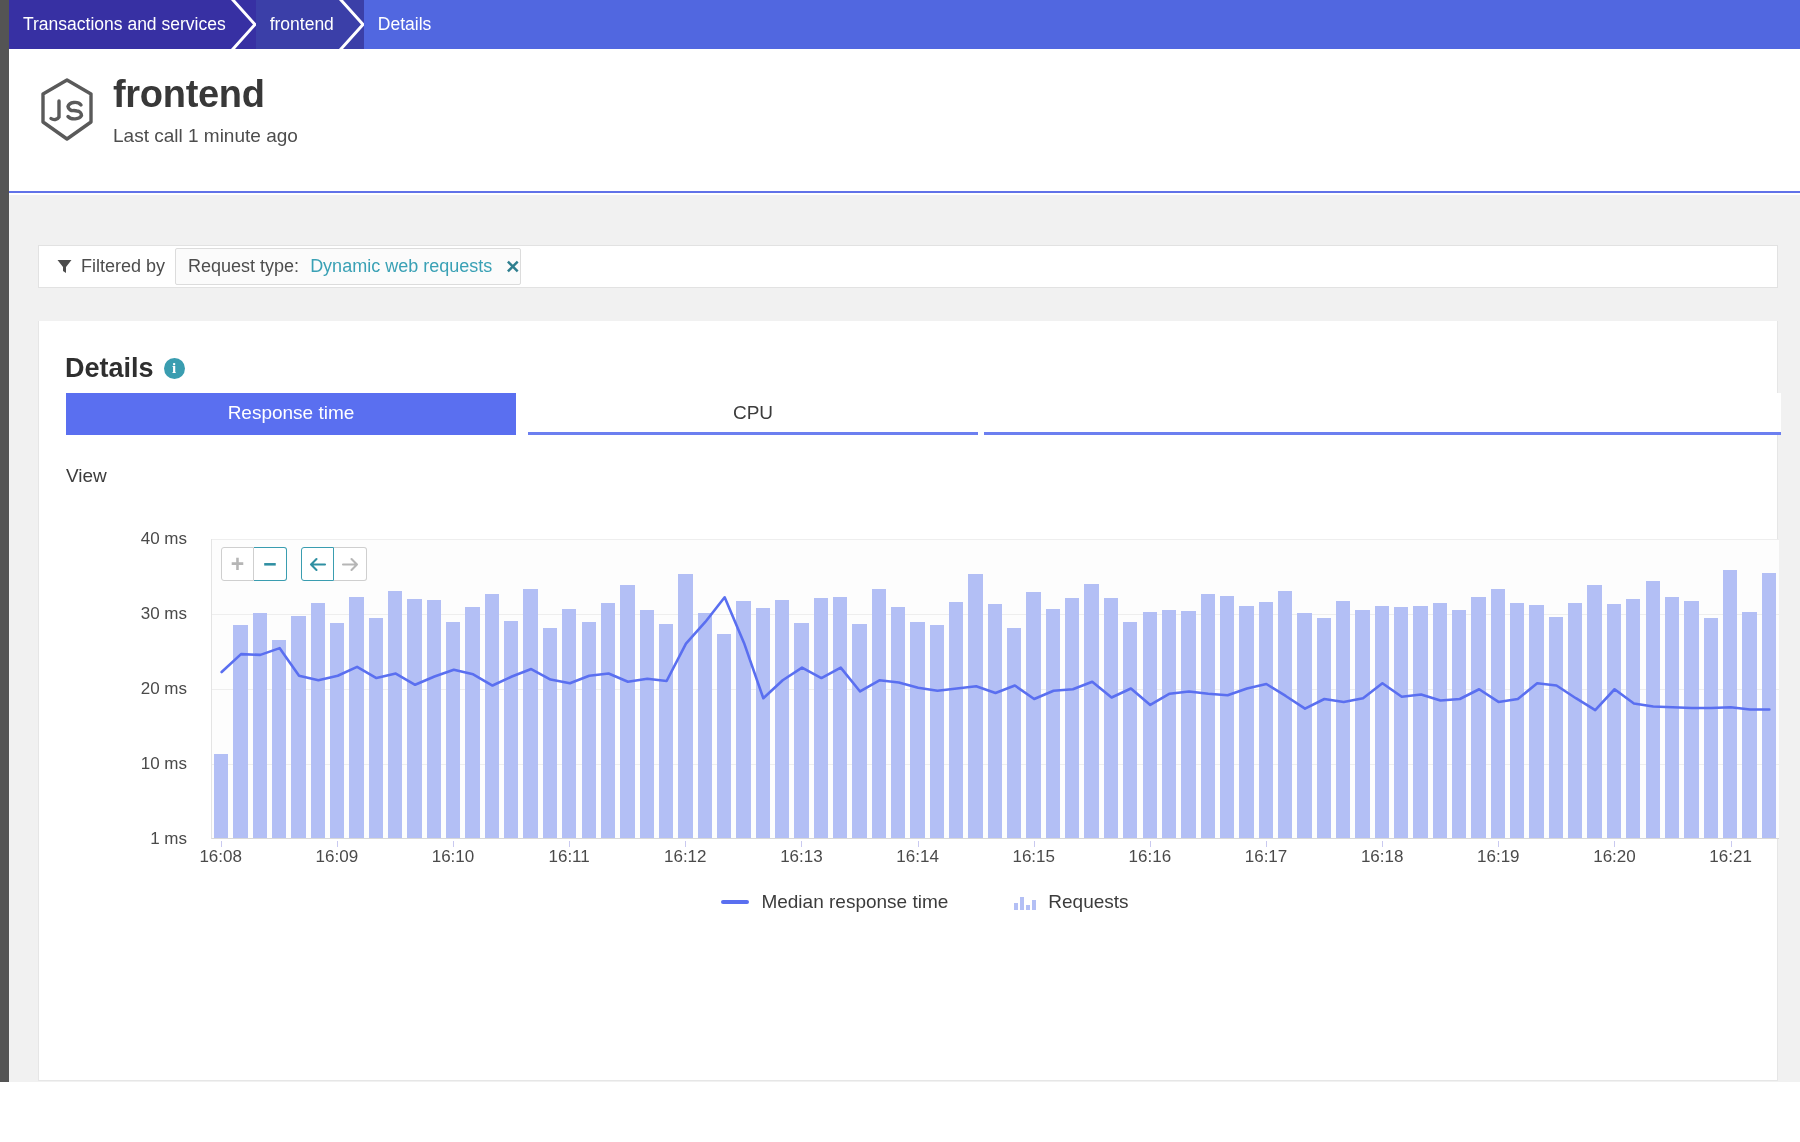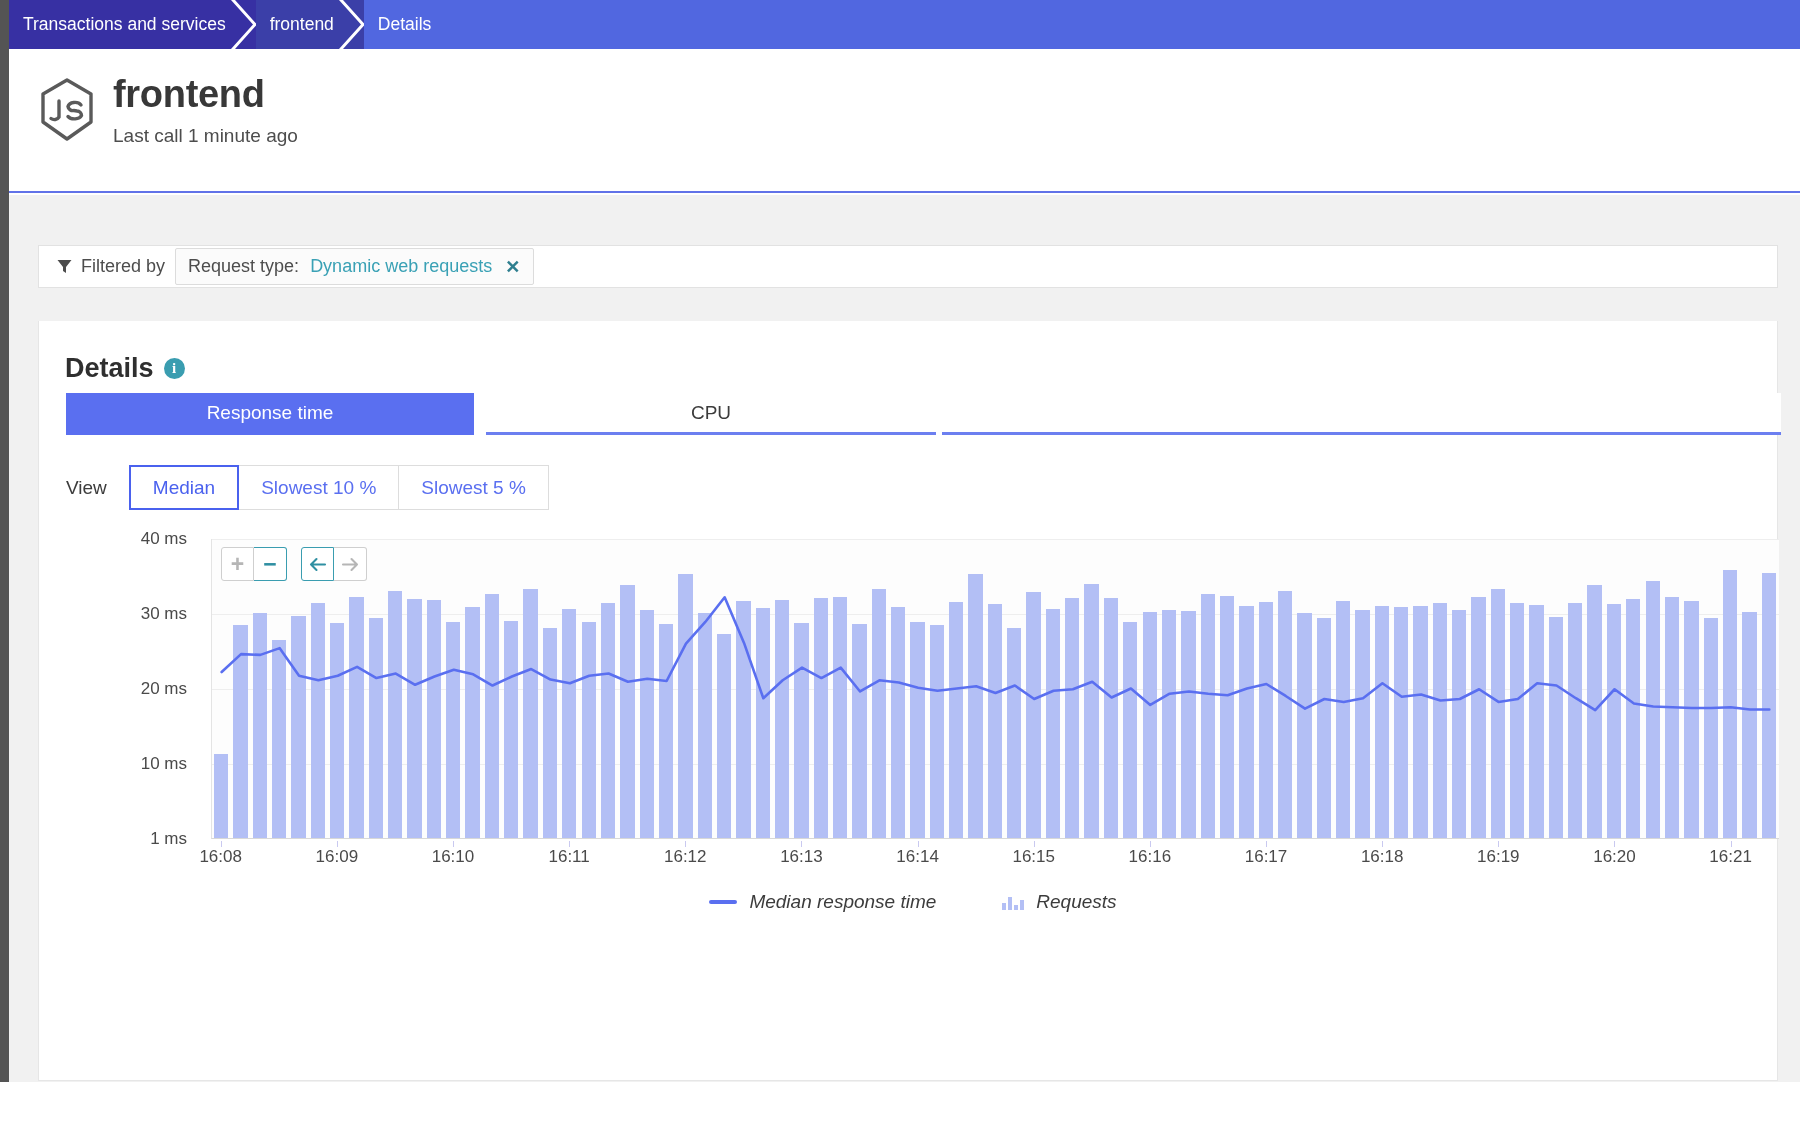--- a/index.html
+++ b/index.html
@@ -60,21 +60,21 @@
   .filter-bar {
     position: absolute; left: 38px; top: 245px; width: 1740px; height: 43px;
     background: #ffffff; border: 1px solid #e2e2e2;
     display: flex; align-items: center; padding-left: 18px;
   }
   .filter-funnel { width: 15px; height: 15px; margin-right: 9px; }
   .filter-label { font-size: 18px; color: #4d4d4d; margin-right: 10px; }
   .filter-chip {
     display: flex; align-items: center; height: 37px;
     border: 1px solid #dcdcdc; background: #fbfbfb;
-    padding: 0 13px 0 12px; border-radius: 2px;
+    padding: 0 0 0 12px; border-radius: 2px;
   }
   .chip-key { font-size: 18px; color: #4d4d4d; }
   .chip-val { font-size: 18px; color: #3aa1b5; margin-left: 11px; }
   .chip-x {
     margin-left: 13px; font-size: 18px; color: #2f7f8f; font-weight: bold;
     line-height: 1; cursor: pointer;
   }
 
   
   .details-card {
@@ -158,22 +158,22 @@
   
   .x-axis { position: absolute; left: 172px; top: 302px; right: 0; height: 34px; }
   .x-lab {
     position: absolute; top: 6px; font-size: 17px; color: #4a4a4a;
     transform: translateX(-50%); white-space: nowrap;
   }
   .x-tick { position: absolute; top: 0; width: 1px; height: 6px; background: #c9c9f0; }
 
   
   .legend {
-    position: absolute; left: 4px; top: 352px; width: 1740px;
-    display: flex; align-items: center; justify-content: center; gap: 66px; font-style: italic;
+    position: absolute; left: 16px; top: 352px; width: 1740px;
+    display: flex; align-items: center; justify-content: center; gap: 66px;
   }
   .leg-item { display: flex; align-items: center; }
   .leg-line { width: 28px; height: 4px; background: #5a6ff0; border-radius: 2px; margin-right: 12px; }
   .leg-bars { display: flex; align-items: flex-end; height: 16px; margin-right: 12px; gap: 2px; }
   .leg-bars i { display: block; width: 4px; background: #b3bff5; }
   .leg-text { font-size: 19px; color: #3c3c3c; }
 </style>
 </head>
 <body>
 
@@ -236,47 +236,36 @@
   </div>
 
   <section class="details-card">
 
     <div class="details-head">
       <span class="details-title">Details</span>
       <span class="info-badge">i</span>
     </div>
 
     <div class="tabs">
-      <div class="tab active" style="width:408px">
+      <div class="tab active" style="width:450px">
         <span>Response time</span>
       </div>
       <div class="tab-sep"></div>
       <div class="tab-sep"></div>
       <div class="tab" style="width:450px">
         <span>CPU</span>
       </div>
       <div class="tab-sep"></div>
       <div class="tab" style="flex:1 1 auto">
         <span></span>
       </div>
     </div>
 
     <div class="view-row">
       <span class="view-label">View</span>
-      <div class="seg-group">
-        <div class="seg selected">
-          <span>Median</span>
-        </div>
-        <div class="seg">
-          <span>Slowest 10 %</span>
-        </div>
-        <div class="seg">
-          <span>Slowest 5 %</span>
-        </div>
-      </div>
     </div>
 
     <div class="chart-wrap">
 
       <div class="chart-ctrl">
         <div class="ctrl-pair">
           <div class="ctrl-btn">
             <span class="ctrl-glyph-plus dim">+</span>
           </div>
           <div class="ctrl-btn on">

